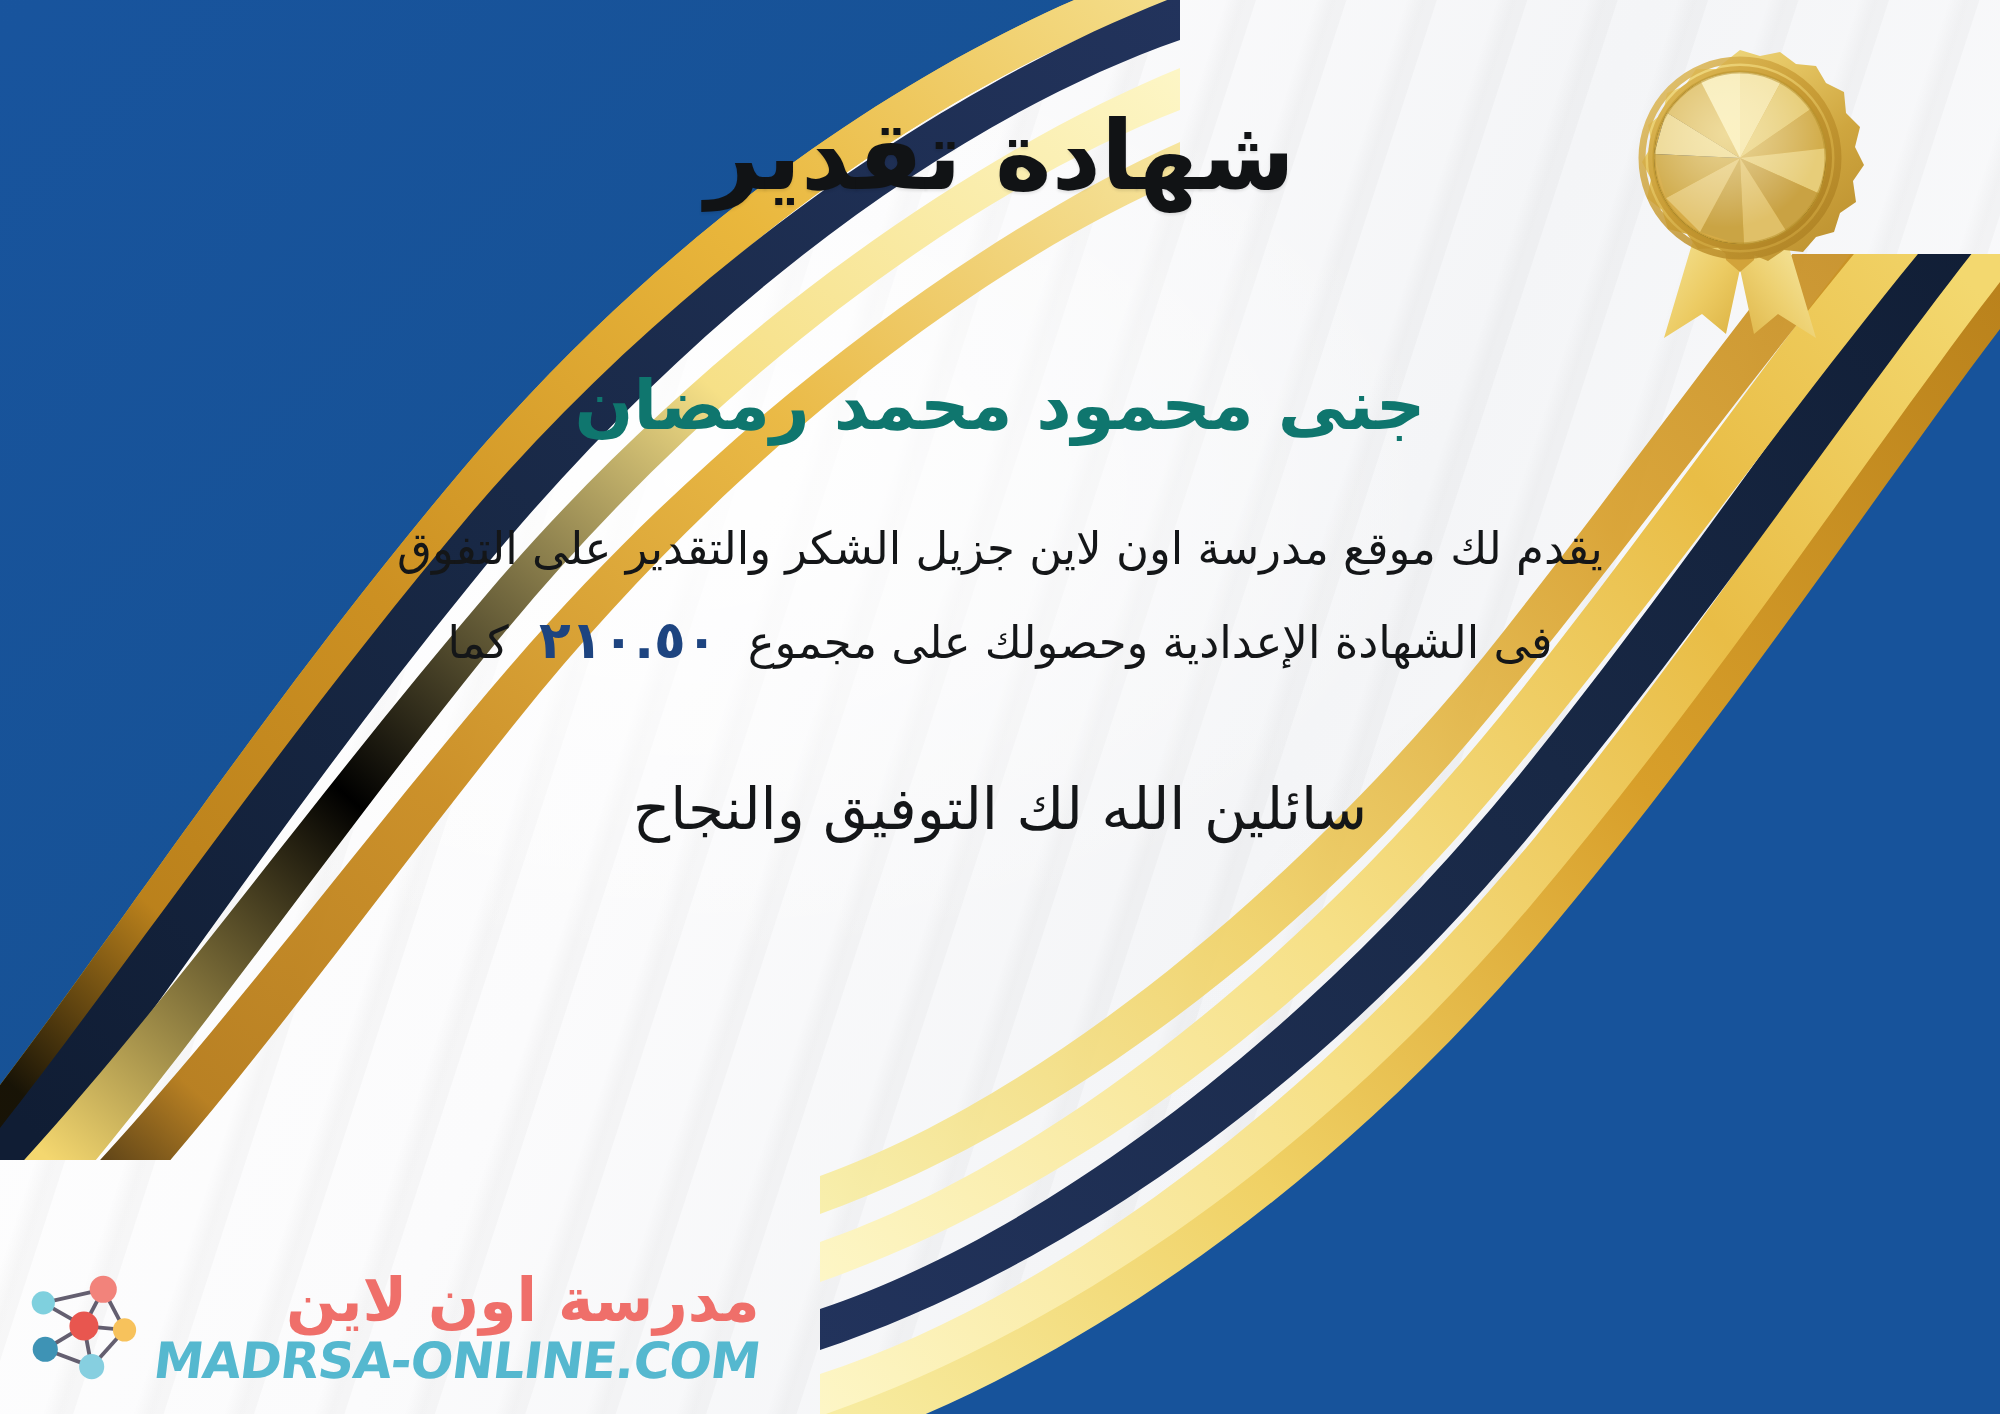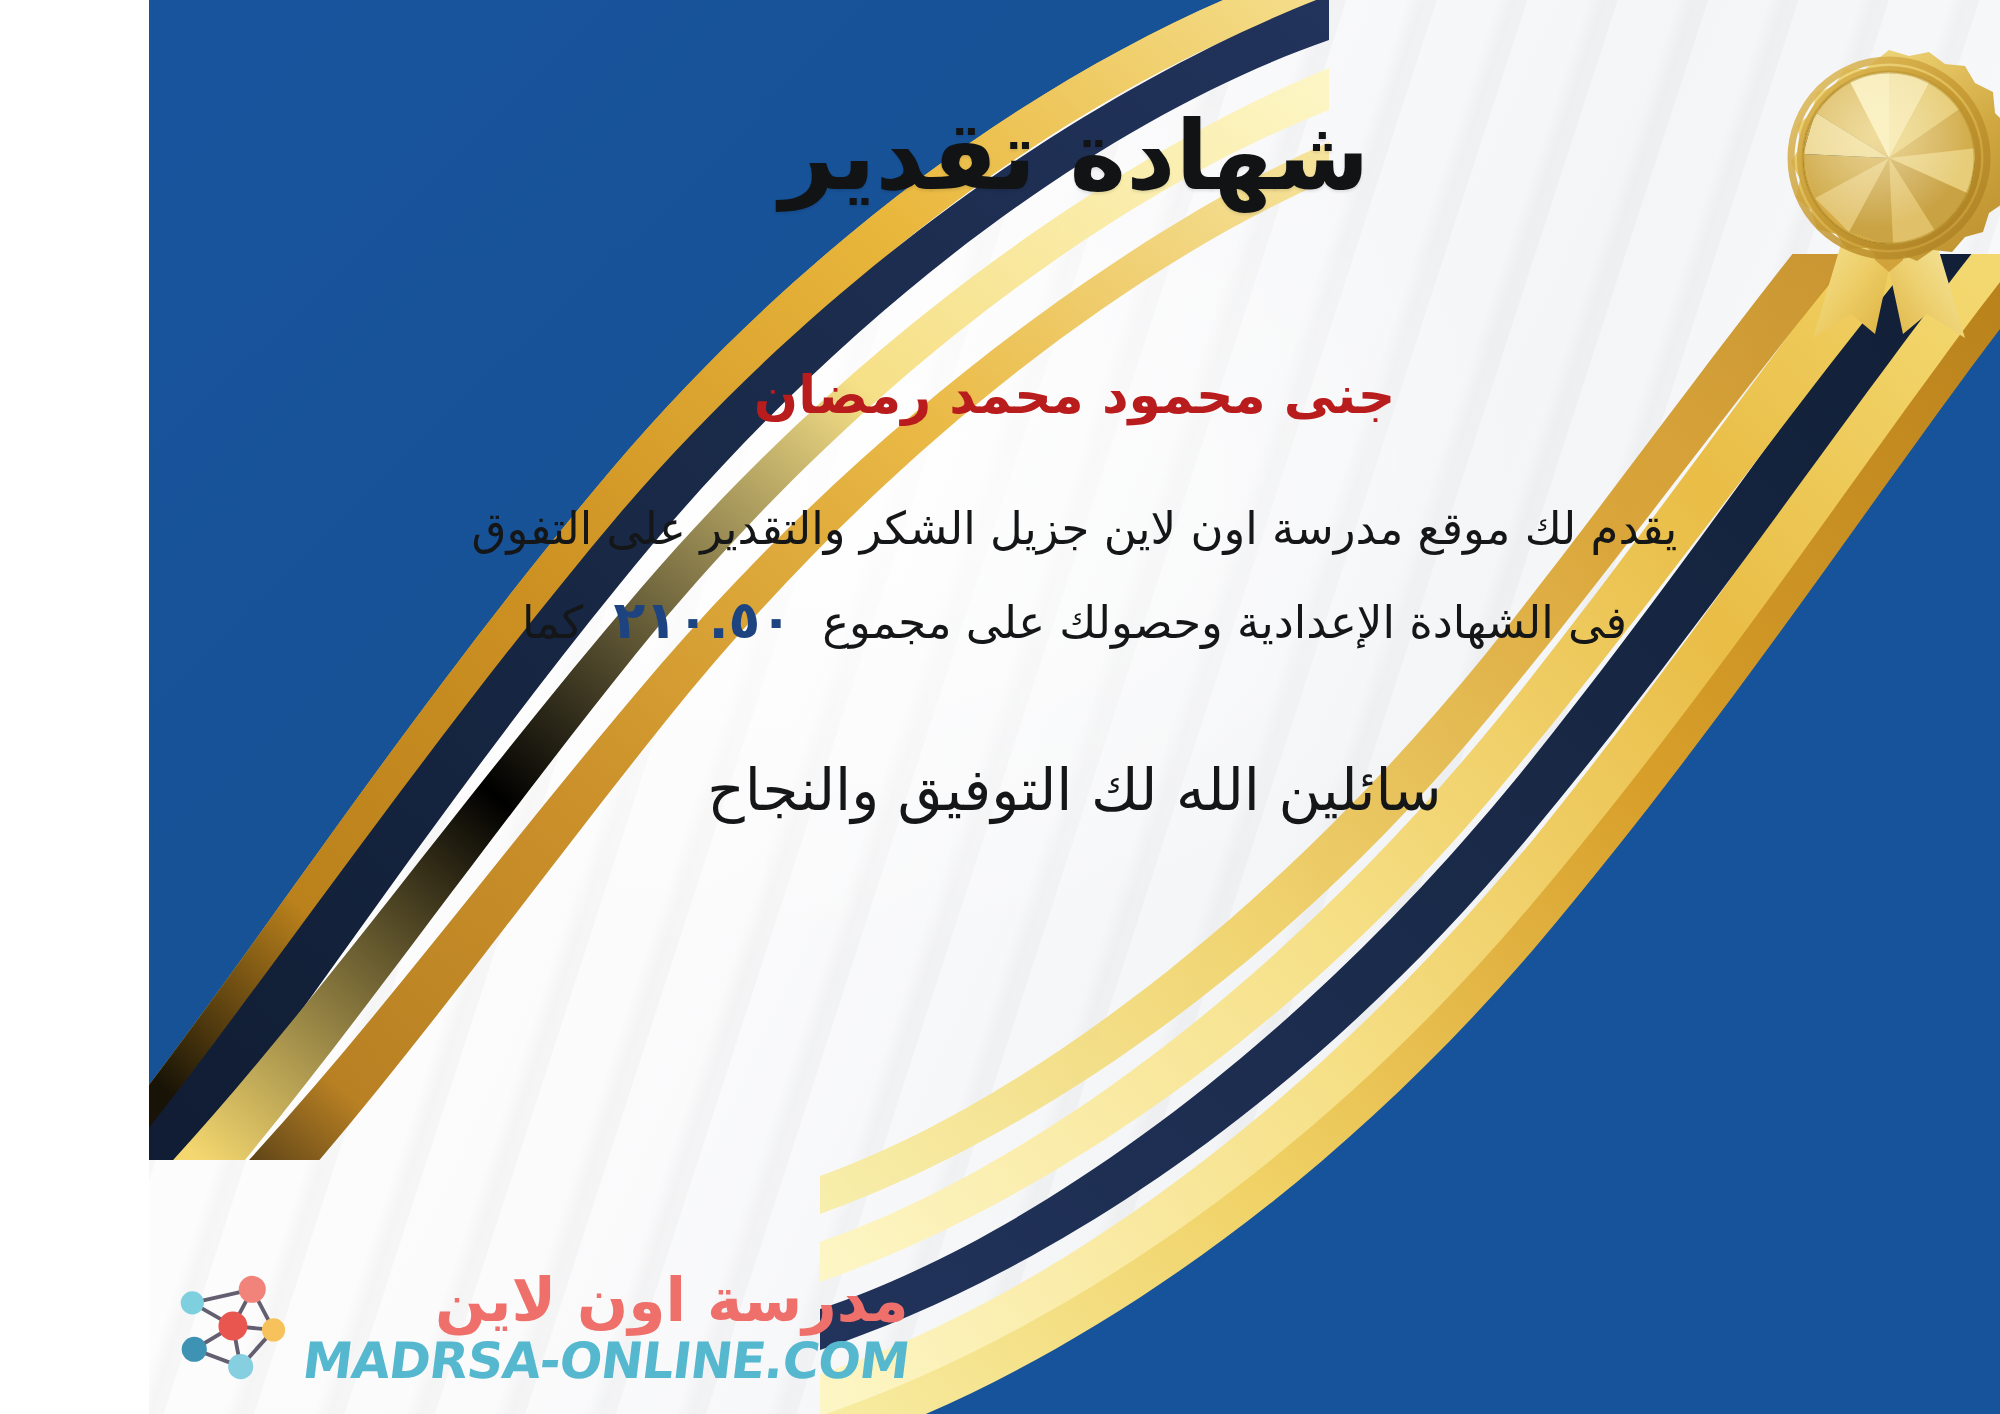--- a/index.html
+++ b/index.html
@@ -2,21 +2,21 @@
 <html lang="ar" dir="rtl"><head>
 <meta charset="utf-8">
 <title>شهادة تقدير</title>
 <style>
   html,body{margin:0;padding:0;background:#fff;}
   body{
     width:2000px;height:1414px;overflow:hidden;
     font-family:"DejaVu Sans","Liberation Sans",sans-serif;
   }
   .cert{
-    position:relative;width:1851px;height:1414px;overflow:hidden;
+    position:relative;width:2000px;height:1414px;overflow:hidden;
     background:#ffffff;
     margin-left:44px;
   }
 
   
   .paper{
     position:absolute;inset:0;
     background:
       repeating-linear-gradient(-72deg,
         rgba(0,0,0,0.000) 0px,
@@ -54,21 +54,21 @@
   }
   .title{
     margin-top:104px;
     font-size:96px;font-weight:700;color:#111315;
     letter-spacing:0px;line-height:1.1;
     text-shadow:0 2px 3px rgba(0,0,0,.10);
     white-space:nowrap;
   }
   .student-name{
     margin-top:156px;
-    font-size:52px;font-weight:700;color:#b91c1c;
+    font-size:69px;font-weight:700;color:#0f766e;
     line-height:1.15;white-space:nowrap;
   }
   .body{
     margin-top:62px;
     width:1560px;
     font-size:45px;font-weight:400;color:#141618;
     line-height:1.88;
     direction:rtl;
   }
   .body .score{

